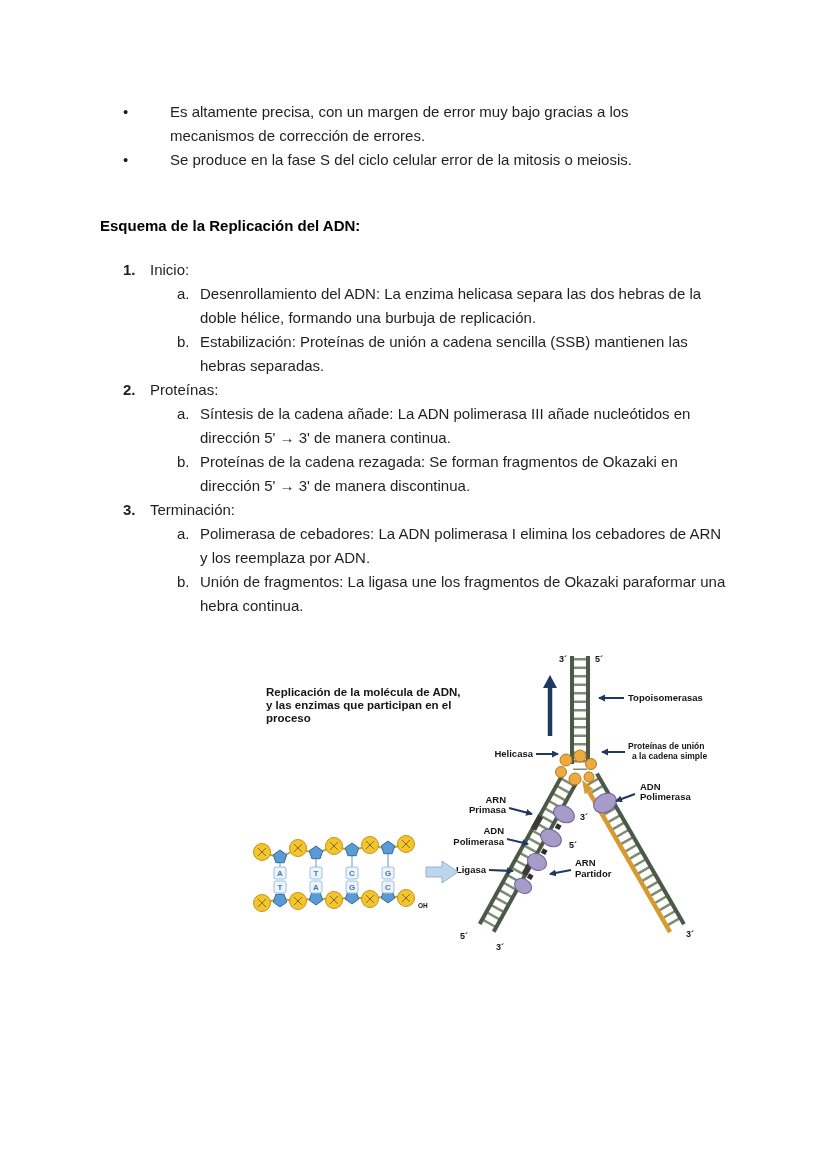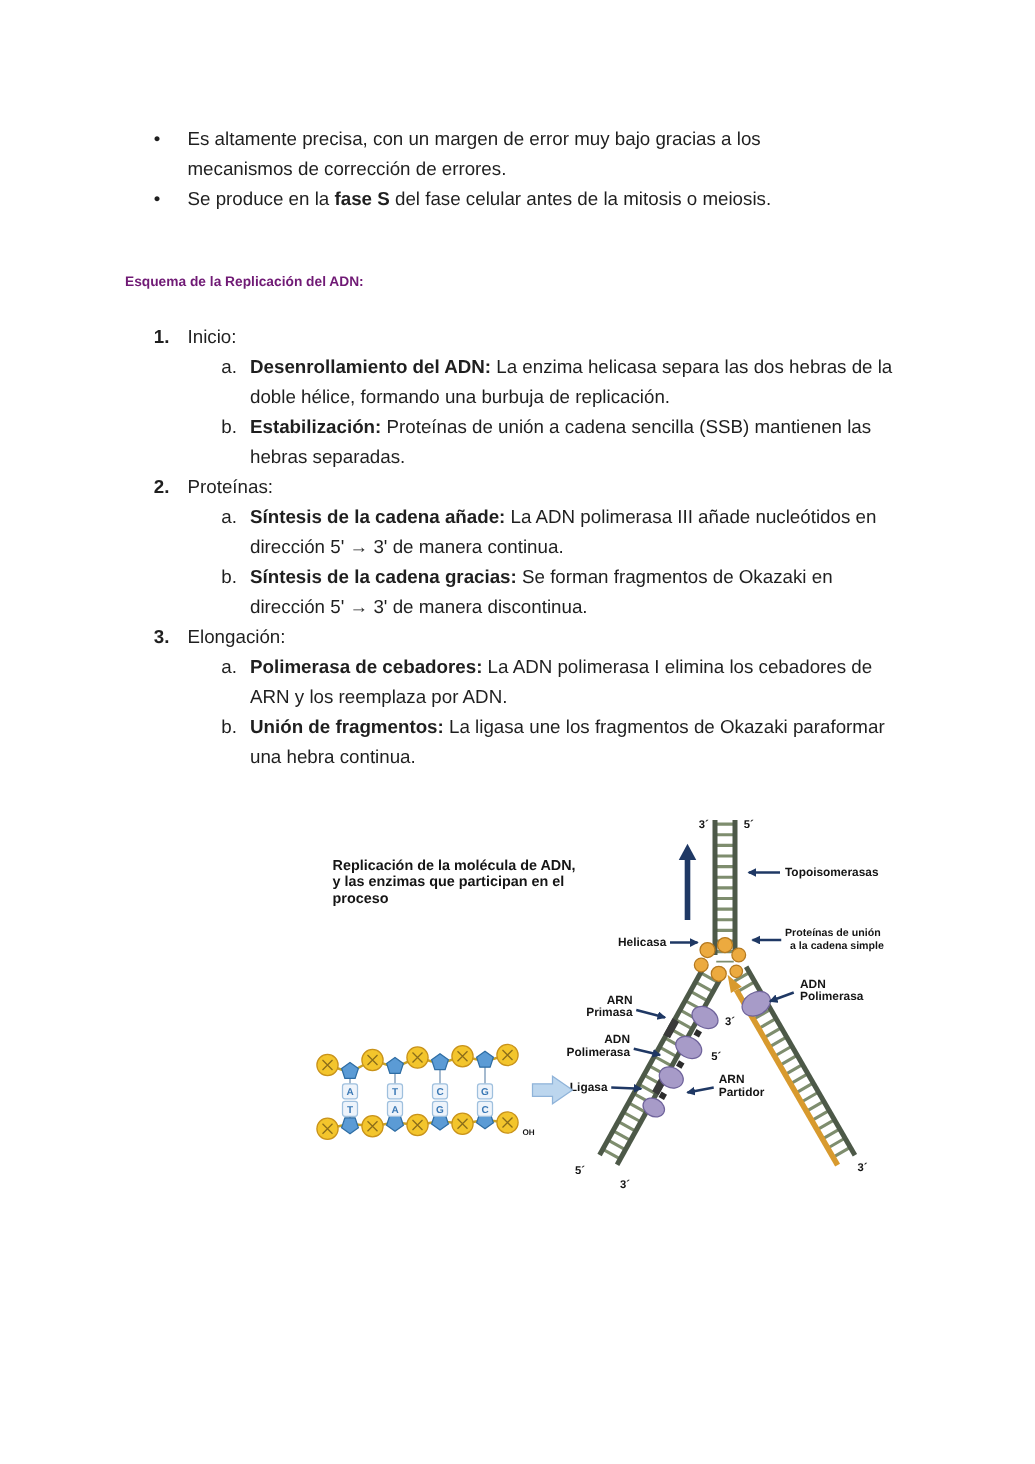--- a/index.html
+++ b/index.html
@@ -5,23 +5,23 @@
   * { margin:0; padding:0; box-sizing:border-box; }
   html,body { background:#ffffff; }
   body {
     width:828px; height:1171px; position:relative; overflow:hidden;
     font-family:"Liberation Sans", sans-serif; color:#1f1f1f;
   }
   .page { position:absolute; inset:0; background:#ffffff; }
   .content { position:absolute; left:100px; top:100px; width:648px; font-size:15px; line-height:24px; }
   .bullet-row { display:flex; margin-left:23px; }
   .bmark { flex:0 0 27px; }
-  .btext { max-width:540px; }
-  b, .bold { font-weight:bold; }
-  .heading { margin-top:42px; font-weight:bold; color:#701a75; font-size:11px; }
+  .btext { max-width:540px;margin-left:20px; }
+  b, .bold { font-weight:normal; }
+  .heading { margin-top:42px; font-weight:bold; color:#000000; font-size:15px; }
   .numlist { margin-top:20px; }
   .mrow { display:flex; margin-left:23px; }
   .mnum { flex:0 0 27px; font-weight:bold; }
   .mtitle { font-weight:normal; }
   .srow { display:flex; margin-left:77px; }
   .sletter { flex:0 0 23px; }
   .stext { width:530px; }
   .diagram { position:absolute; left:228px; top:648px; }
   svg text { font-family:"Liberation Sans", sans-serif; fill:#151515; }
   .dtitle { font-size:11.5px; font-weight:bold; }
@@ -39,21 +39,21 @@
 
   <div class="content">
 
     <div class="bullets">
       <div class="bullet-row">
         <div class="bmark">•</div>
         <div class="btext">Es altamente precisa, con un margen de error muy bajo gracias a los mecanismos de corrección de errores.</div>
       </div>
       <div class="bullet-row">
         <div class="bmark">•</div>
-        <div class="btext"><span>Se produce en la </span><b>fase S</b><span> del fase celular antes de la mitosis o meiosis.</span></div>
+        <div class="btext"><span>Se produce en la </span><b>fase S</b><span> del ciclo celular error de la mitosis o meiosis.</span></div>
       </div>
     </div>
 
     <div class="heading">Esquema de la Replicación del ADN:</div>
 
     <div class="numlist">
 
       <div class="mrow">
         <div class="mnum">1.</div>
         <div class="mtitle">Inicio:</div>
@@ -70,26 +70,26 @@
       <div class="mrow">
         <div class="mnum">2.</div>
         <div class="mtitle">Proteínas:</div>
       </div>
       <div class="srow">
         <div class="sletter">a.</div>
         <div class="stext"><b>Síntesis de la cadena añade:</b><span> La ADN polimerasa III añade nucleótidos en dirección 5' → 3' de manera continua.</span></div>
       </div>
       <div class="srow">
         <div class="sletter">b.</div>
-        <div class="stext"><b>Síntesis de la cadena gracias:</b><span> Se forman fragmentos de Okazaki en dirección 5' → 3' de manera discontinua.</span></div>
+        <div class="stext"><b>Proteínas de la cadena rezagada:</b><span> Se forman fragmentos de Okazaki en dirección 5' → 3' de manera discontinua.</span></div>
       </div>
 
       <div class="mrow">
         <div class="mnum">3.</div>
-        <div class="mtitle">Elongación:</div>
+        <div class="mtitle">Terminación:</div>
       </div>
       <div class="srow">
         <div class="sletter">a.</div>
         <div class="stext"><b>Polimerasa de cebadores:</b><span> La ADN polimerasa I elimina los cebadores de ARN y los reemplaza por ADN.</span></div>
       </div>
       <div class="srow">
         <div class="sletter">b.</div>
         <div class="stext"><b>Unión de fragmentos:</b><span> La ligasa une los fragmentos de Okazaki paraformar una hebra continua.</span></div>
       </div>
 

